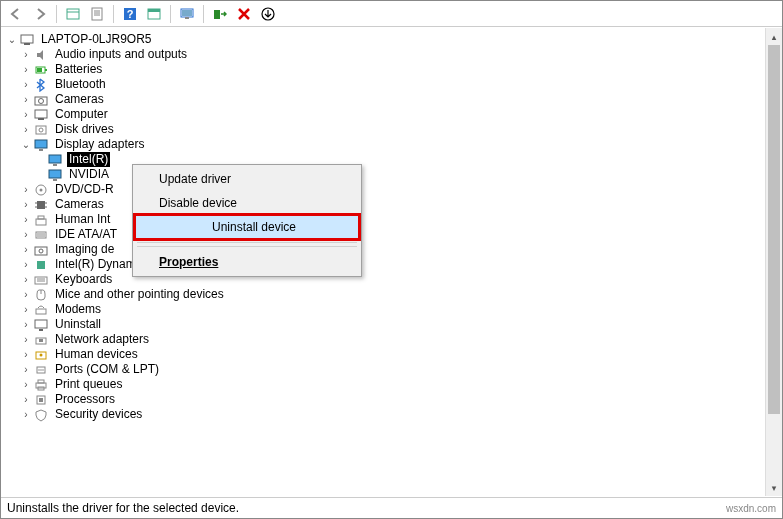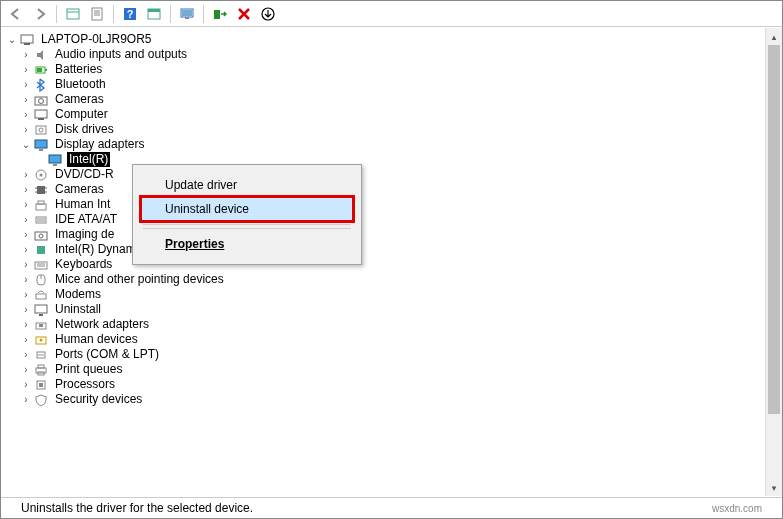--- a/index.html
+++ b/index.html
@@ -92,29 +92,30 @@
   .ind1 { width: 28px; }
 
   .context-menu {
     position: absolute;
     left: 131px;
     top: 163px;
     width: 230px;
     background: #f0f0f0;
     border: 1px solid #a0a0a0;
     box-shadow: 2px 2px 4px rgba(0,0,0,0.25);
-    padding: 8px;
+    padding: 2px;
     z-index: 10;
   }
   .context-menu .item {
     padding: 5px 10px 5px 24px;
     font-size: 12px;
   }
   .context-menu .item.hl {
     background: #cce8ff;
+    text-align: center;
   }
   .context-menu .item.highlighted-box {
     outline: 3px solid #e00000;
     outline-offset: -1px;
     position: relative;
     z-index: 2;
   }
   .context-menu .msep {
     height: 1px;
     background: #d0d0d0;
@@ -150,21 +151,21 @@
     background: #c0c0c0;
   }
 
   .statusbar {
     position: absolute;
     left: 0; right: 0; bottom: 0;
     height: 21px;
     border-top: 1px solid #ccc;
     display: flex;
     align-items: center;
-    padding: 0 20px;
+    padding: 0 6px;
     font-size: 12px;
     background: #fff;
     justify-content: space-between;
   }
   .watermark {
     font-size: 10px;
     color: #888;
   }
 
   svg.ic { width:14px; height:14px; display:block; }
@@ -341,20 +342,31 @@
         <span class="expander"></span>
         <span class="icon">
           <svg class="ic">
             <rect x="1" y="2" width="12" height="8" fill="#4aa6e8" stroke="#257"></rect>
             <rect x="5" y="11" width="4" height="2" fill="#888"></rect>
           </svg>
         </span>
         <span class="label selected">Intel(R)</span>
       </div>
 
+    <div class="row">
+        <span class="indent ind1"></span>
+        <span class="expander"></span>
+        <span class="icon">
+          <svg class="ic">
+            <rect x="1" y="2" width="12" height="8" fill="#4aa6e8" stroke="#257"></rect>
+            <rect x="5" y="11" width="4" height="2" fill="#888"></rect>
+          </svg>
+        </span>
+        <span class="label">NVIDIA</span>
+      </div>
 
     <div class="row">
         <span class="indent ind0"></span>
         <span class="expander">›</span>
         <span class="icon">
           <svg class="ic">
             <circle cx="7" cy="7" r="5" fill="none" stroke="#888"></circle>
             <circle cx="7" cy="7" r="1.5" fill="#888"></circle>
           </svg>
         </span>
@@ -545,20 +557,21 @@
           </svg>
         </span>
         <span class="label">Security devices</span>
       </div>
 
   </div>
 </div>
 
 <div class="context-menu">
   <div class="item">Update driver</div>
+  <div class="item">Disable device</div>
   <div class="item hl highlighted-box">Uninstall device</div>
   <div class="msep"></div>
   <div class="msep"></div>
   <div class="item bold">Properties</div>
 </div>
 
 <div class="scrollbar">
   <div class="arrow">▴</div>
   <div class="track">
     <div class="thumb"></div>

